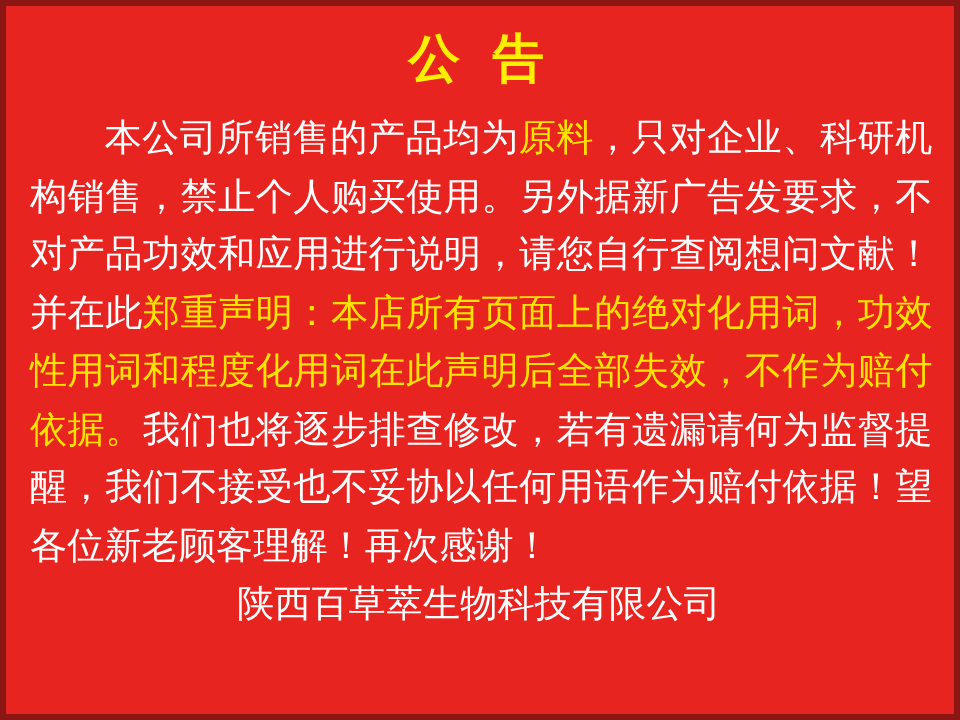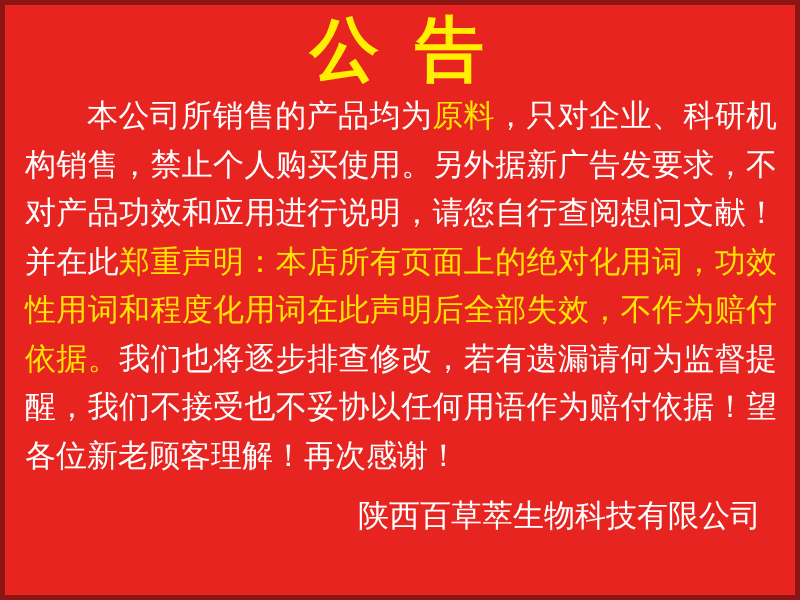--- a/index.html
+++ b/index.html
@@ -16,21 +16,21 @@
     box-sizing: border-box;
     width: 800px;
     height: 600px;
     background: #e72420;
     border: 5px solid #8c1613;
     position: relative;
   }
   .title {
     margin: 2px 0 0 0;
     text-align: center;
-    font-size: 69px;
+    font-size: 43px;
     line-height: 84px;
     font-weight: bold;
     letter-spacing: 6px;
     color: #fff000;
   }
   .content {
     padding: 0 18px 0 20px;
     color: #ffffff;
     font-size: 31px;
     line-height: 48.5px;
@@ -38,22 +38,22 @@
   .greeting {
     margin: 6px 0 0 0;
   }
   .body-text {
     margin: 0;
     text-indent: 2em;
     text-align: justify;
     text-justify: inter-character;
   }
   .signature {
-    margin: 12px;
-    text-align: right;
+    margin: 0;
+    text-align: center;
     padding-right: 4px;
   }
 </style>
 </head>
 <body>
 
 <div class="poster">
   <h1 class="title">公 告</h1>
   <div class="content">
     <p class="body-text"><span style="color: rgb(255, 255, 255);">本公司所销售的产品均为</span><span style="color: rgb(255, 228, 0);">原料</span><span style="color: rgb(255, 255, 255);">，只对企业、科研机构销售，禁止个人购买使用。另外据新广告发要求，不对产品功效和应用进行说明，请您自行查阅想问文献！并在此</span><span style="color: rgb(255, 228, 0);">郑重声明：本店所有页面上的绝对化用词，功效性用词和程度化用词在此声明后全部失效，不作为赔付依据。</span><span style="color: rgb(255, 255, 255);">我们也将逐步排查修改，若有遗漏请何为监督提醒，我们不接受也不妥协以任何用语作为赔付依据！望各位新老顾客理解！再次感谢！</span></p>

